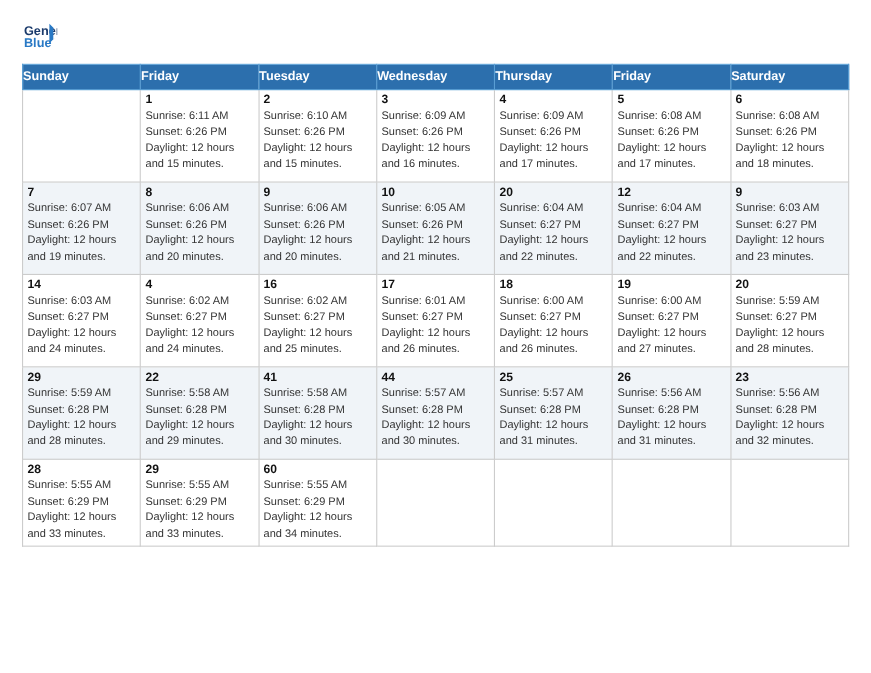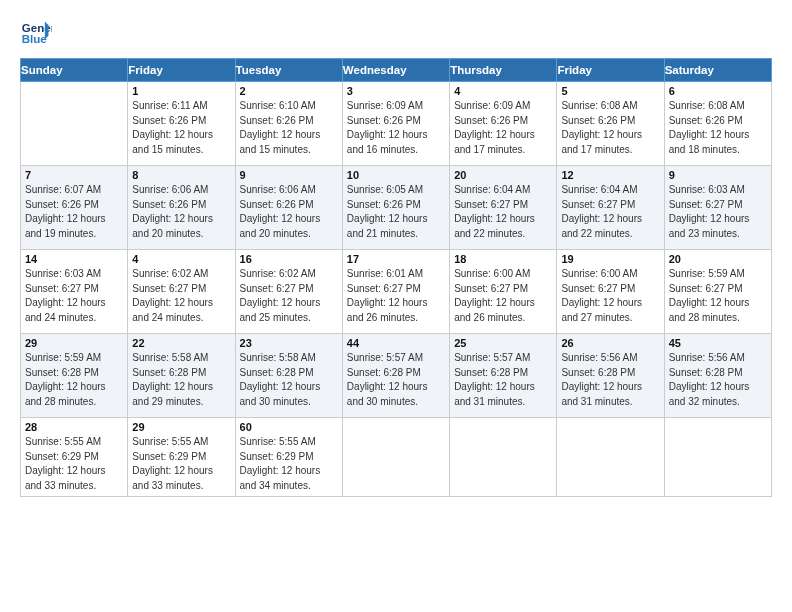--- a/index.html
+++ b/index.html
@@ -211,37 +211,37 @@
         <tr class="row-shade">
           <td>
             <span class="day-num">29</span>
             <div class="day-info">Sunrise: 5:59 AM<br>Sunset: 6:28 PM<br>Daylight: 12 hours<br>and 28 minutes.</div>
           </td>
           <td>
             <span class="day-num">22</span>
             <div class="day-info">Sunrise: 5:58 AM<br>Sunset: 6:28 PM<br>Daylight: 12 hours<br>and 29 minutes.</div>
           </td>
           <td>
-            <span class="day-num">23</span>
+            <span class="day-num">41</span>
             <div class="day-info">Sunrise: 5:58 AM<br>Sunset: 6:28 PM<br>Daylight: 12 hours<br>and 30 minutes.</div>
           </td>
           <td>
             <span class="day-num">44</span>
             <div class="day-info">Sunrise: 5:57 AM<br>Sunset: 6:28 PM<br>Daylight: 12 hours<br>and 30 minutes.</div>
           </td>
           <td>
             <span class="day-num">25</span>
             <div class="day-info">Sunrise: 5:57 AM<br>Sunset: 6:28 PM<br>Daylight: 12 hours<br>and 31 minutes.</div>
           </td>
           <td>
             <span class="day-num">26</span>
             <div class="day-info">Sunrise: 5:56 AM<br>Sunset: 6:28 PM<br>Daylight: 12 hours<br>and 31 minutes.</div>
           </td>
           <td>
-            <span class="day-num">45</span>
+            <span class="day-num">23</span>
             <div class="day-info">Sunrise: 5:56 AM<br>Sunset: 6:28 PM<br>Daylight: 12 hours<br>and 32 minutes.</div>
           </td>
         </tr>
         <tr>
           <td>
             <span class="day-num">28</span>
             <div class="day-info">Sunrise: 5:55 AM<br>Sunset: 6:29 PM<br>Daylight: 12 hours<br>and 33 minutes.</div>
           </td>
           <td>
             <span class="day-num">29</span>

